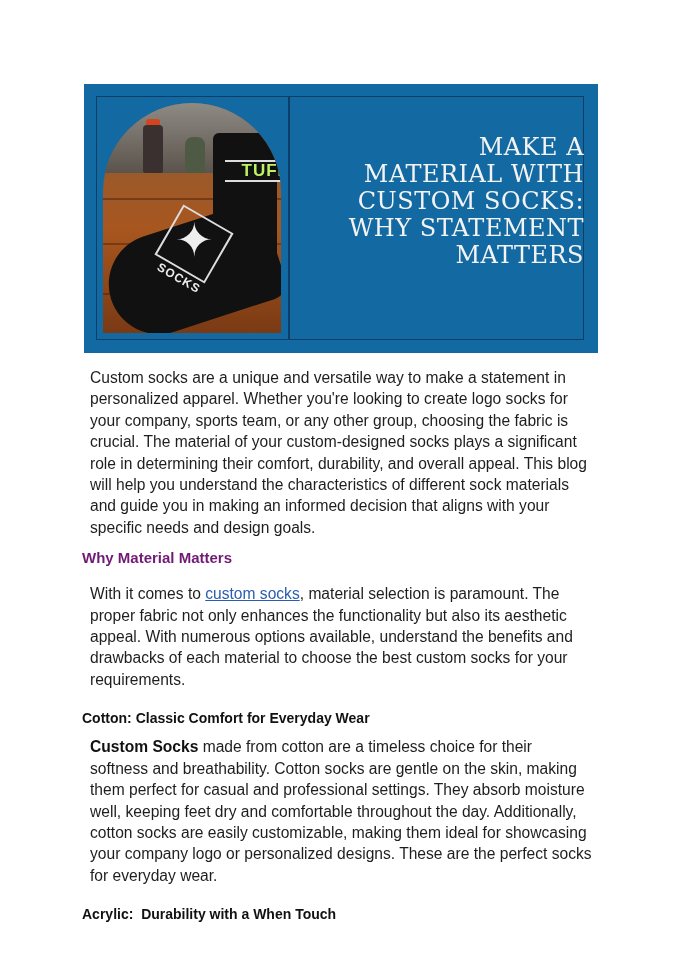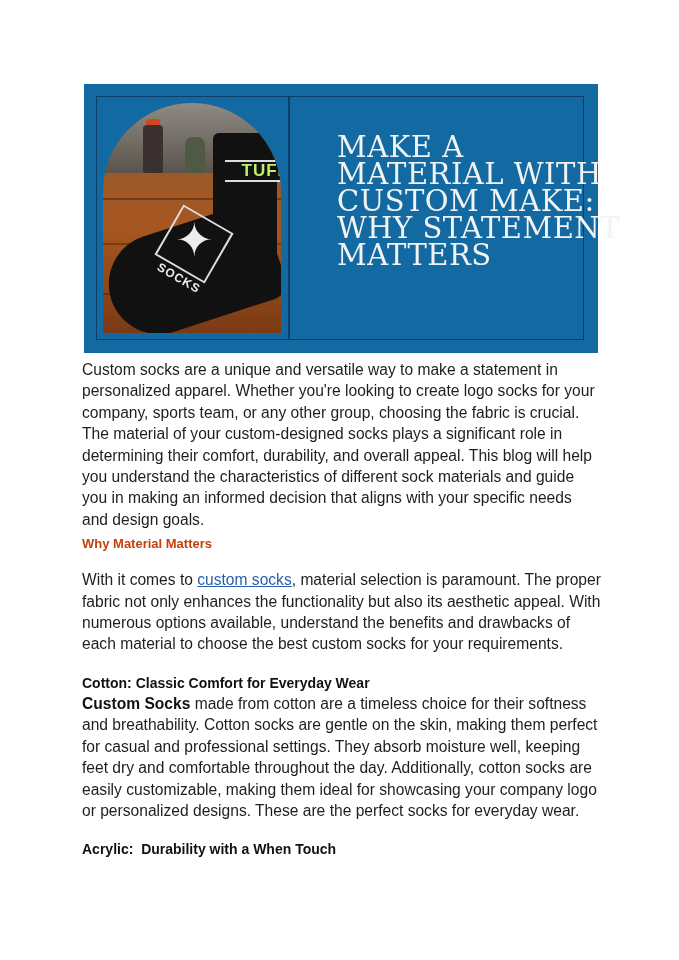--- a/index.html
+++ b/index.html
@@ -33,27 +33,27 @@
                color: #bef264; font-weight: bold; font-size: 17px; line-height: 18px; text-align: right;
                letter-spacing: 1px; margin-left: 12px; }
   .sock-foot { position: absolute; left: 4px; top: 120px; width: 172px; height: 100px;
                background: #111; border-radius: 60px 10px 20px 60px; transform: rotate(-18deg); }
   .sock-logo { position: absolute; left: 62px; top: 112px; width: 54px; height: 54px;
                border: 2px solid #ddd; transform: rotate(30deg); }
   .sock-star { position: absolute; left: 72px; top: 112px; color: #eee; font-size: 46px; line-height: 50px; }
   .sock-text { position: absolute; left: 52px; top: 168px; color: #eee; font-weight: bold; font-size: 12px;
                transform: rotate(30deg); letter-spacing: 1px; }
 
-  .banner-title { position: absolute; left: 205px; top: 50px; width: 295px; text-align: left;
-                  color: #f3f3f3; font-family: "DejaVu Serif", serif; font-size: 29px; line-height: 27px;
-                  letter-spacing: 0.5px; font-weight: normal; padding-left: 48px; }
+  .banner-title { position: absolute; left: 205px; top: 50px; width: 295px; text-align: right;
+                  color: #f3f3f3; font-family: "DejaVu Serif", serif; font-size: 24px; line-height: 27px;
+                  letter-spacing: 0.5px; font-weight: normal; }
 
   .content { position: absolute; left: 82px; top: 359px; width: 520px; }
-  .para { font-size: 15.6px; line-height: 21.4px; margin: 0; color: #1e1e1e; }
-  .h2 { font-size: 13px; font-weight: bold; line-height: 24px; margin: 2px 0 13px 0; color: #c2410c; }
+  .para { font-size: 15.6px; line-height: 21.4px; margin: 8px; color: #1e1e1e; }
+  .h2 { font-size: 15px; font-weight: bold; line-height: 24px; margin: 2px 0 13px 0; color: #701a75; }
   .h3 { font-size: 14px; font-weight: bold; line-height: 20px; margin: 18px 0 0 0; color: #111; }
   .link { color: #2a5db0; text-decoration: underline; }
   b.lead { font-weight: bold; color: #111; }
 </style>
 </head>
 <body>
 
 <div class="banner">
   <div class="banner-frame"></div>
   <div class="banner-divider"></div>
@@ -68,21 +68,21 @@
     <div class="sock-leg"></div>
     <div class="sock-foot"></div>
     <div class="sock-band">TUFF</div>
     <div class="sock-logo"></div>
     <div class="sock-star">✦</div>
     <div class="sock-text">SOCKS</div>
   </div>
   <div class="banner-title">
     <div>MAKE A</div>
     <div>MATERIAL WITH</div>
-    <div>CUSTOM MAKE:</div>
+    <div>CUSTOM SOCKS:</div>
     <div>WHY STATEMENT</div>
     <div>MATTERS</div>
   </div>
 </div>
 
 <div class="content">
   <p class="para">Custom socks are a unique and versatile way to make a statement in personalized apparel. Whether you're looking to create logo socks for your company, sports team, or any other group, choosing the fabric is crucial. The material of your custom-designed socks plays a significant role in determining their comfort, durability, and overall appeal. This blog will help you understand the characteristics of different sock materials and guide you in making an informed decision that aligns with your specific needs and design goals.</p>
 
   <h2 class="h2">Why Material Matters</h2>
   <p class="para"><span>With it comes to </span><a class="link">custom socks</a><span>, material selection is paramount. The proper fabric not only enhances the functionality but also its aesthetic appeal. With numerous options available, understand the benefits and drawbacks of each material to choose the best custom socks for your requirements.</span></p>

